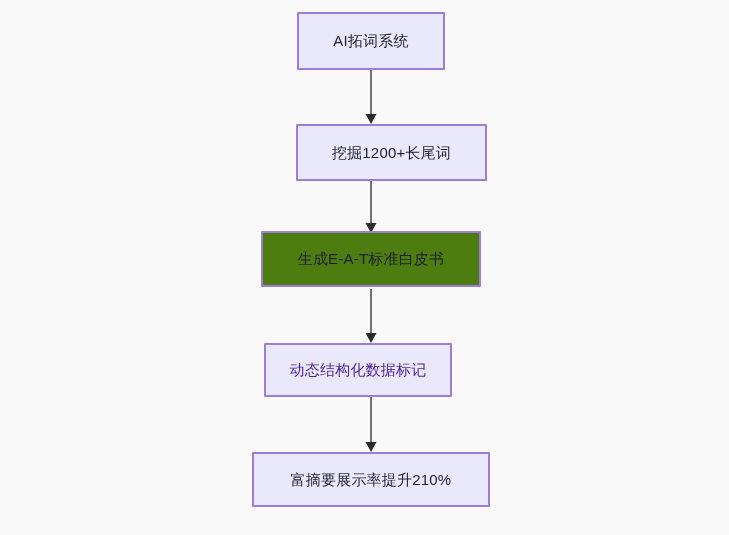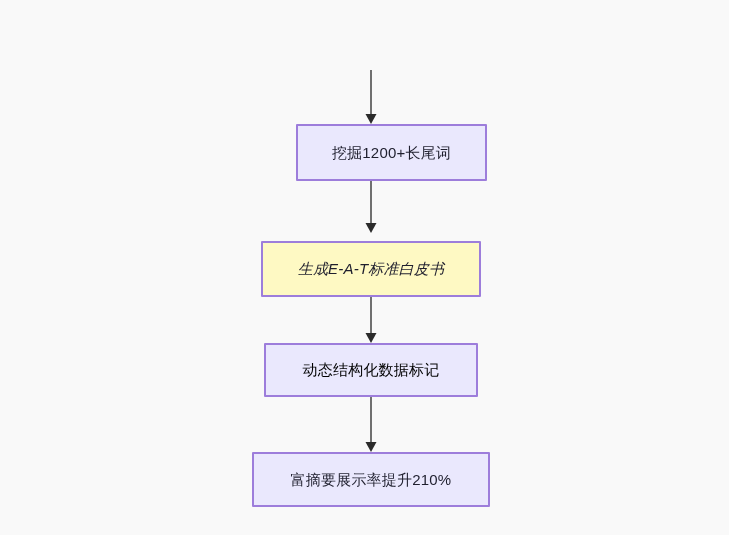--- a/index.html
+++ b/index.html
@@ -54,30 +54,33 @@
       <line x1="371" y1="70" x2="371" y2="116" class="edge-line" stroke="#707070"></line>
       <polygon points="365.5,114 376.5,114 371,124" class="edge-head" fill="#2b2b2b"></polygon>
       <line x1="371" y1="181" x2="371" y2="225" class="edge-line" stroke="#707070"></line>
       <polygon points="365.5,223 376.5,223 371,233" class="edge-head" fill="#2b2b2b"></polygon>
       <line x1="371" y1="289" x2="371" y2="335" class="edge-line" stroke="#707070"></line>
       <polygon points="365.5,333 376.5,333 371,343" class="edge-head" fill="#2b2b2b"></polygon>
       <line x1="371" y1="397" x2="371" y2="444" class="edge-line" stroke="#707070"></line>
       <polygon points="365.5,442 376.5,442 371,452" class="edge-head" fill="#2b2b2b"></polygon>
     </svg>
 
+  <div class="flow-node" id="node-n1" style="left: 297px; top: 12px; width: 148px; height: 58px; background: rgb(234, 232, 253); border-color: rgb(157, 125, 219); color: rgb(31, 31, 46);">
+    <span>AI拓词系统</span>
+  </div>
 
   <div class="flow-node" id="node-n2" style="left: 275px; top: 124px; width: 191px; height: 57px; background: rgb(234, 232, 253); border-color: rgb(157, 125, 219); color: rgb(31, 31, 46); margin-left: 21px;">
     <span>挖掘1200+长尾词</span>
   </div>
 
-  <div class="flow-node" id="node-n3" style="left: 261px; top: 241px; width: 220px; height: 56px; background: #fef9c3; border-color: rgb(157, 125, 219); color: rgb(31, 31, 46); font-style: italic;">
+  <div class="flow-node" id="node-n3" style="left: 261px; top: 231px; width: 220px; height: 56px; background: #4d7c0f; border-color: rgb(157, 125, 219); color: rgb(31, 31, 46);">
     <span>生成E-A-T标准白皮书</span>
   </div>
 
-  <div class="flow-node" id="node-n4" style="left: 264px; top: 343px; width: 214px; height: 54px; background: rgb(234, 232, 253); border-color: rgb(157, 125, 219); color: #000000;">
+  <div class="flow-node" id="node-n4" style="left: 264px; top: 343px; width: 188px; height: 54px; background: rgb(234, 232, 253); border-color: rgb(157, 125, 219); color: #4c1d95;">
     <span>动态结构化数据标记</span>
   </div>
 
   <div class="flow-node" id="node-n5" style="left: 252px; top: 452px; width: 238px; height: 55px; background: rgb(234, 232, 253); border-color: rgb(157, 125, 219); color: rgb(31, 31, 46);">
     <span>富摘要展示率提升210%</span>
   </div>
 
 </div>
 
 </body></html>

